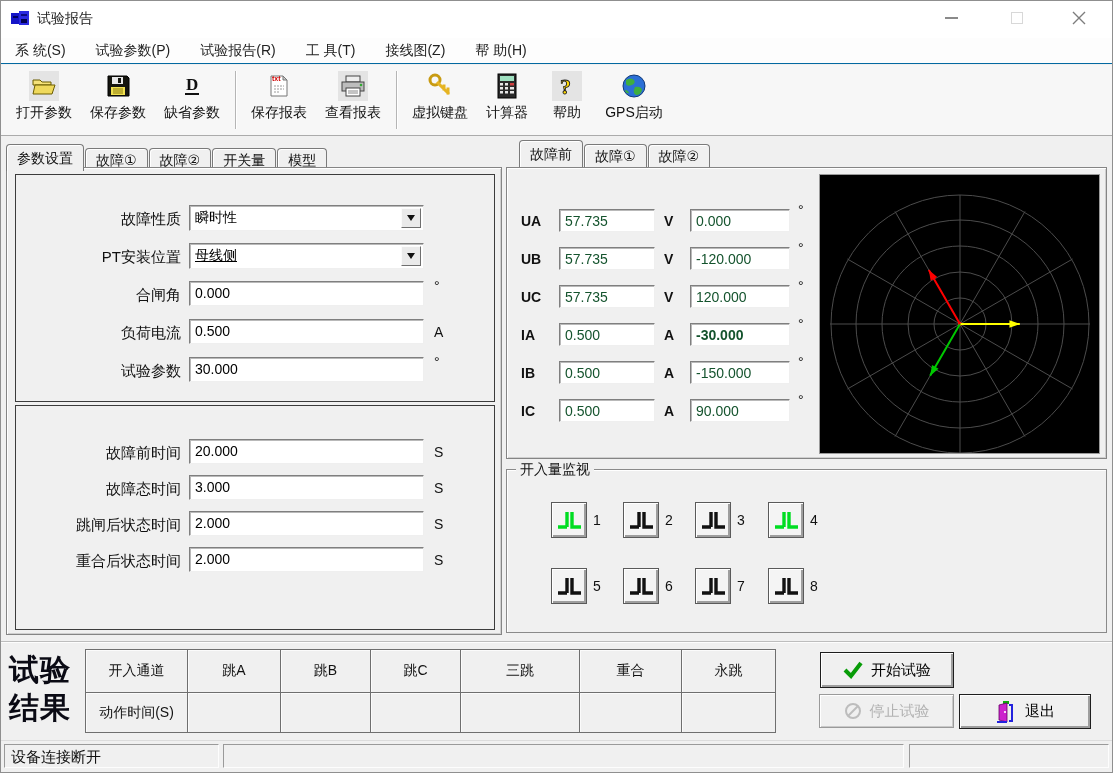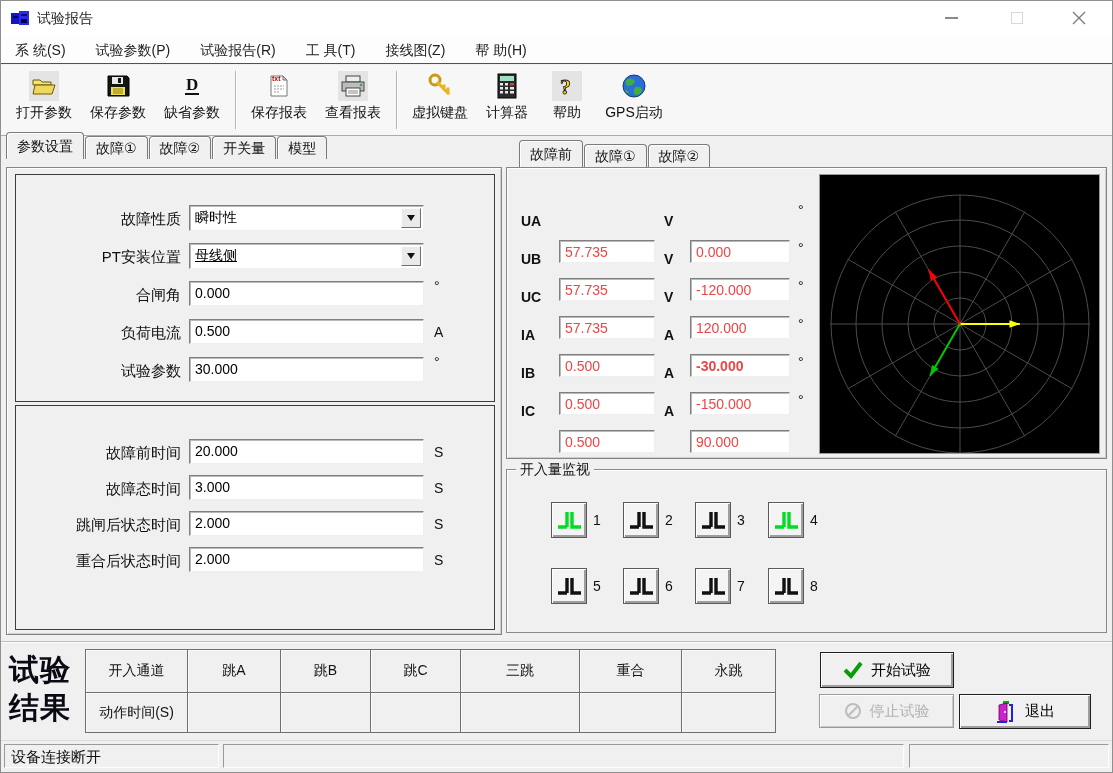--- a/index.html
+++ b/index.html
@@ -39,21 +39,21 @@
   
   .page { position:absolute; background:#f0f0f0; border:1px solid #858585;
     box-shadow:inset 1px 1px 0 #fff, inset -1px -1px 0 #cfcfcf; }
   .innerbox { position:absolute; border:1px solid #3c3c3c; background:#f0f0f0; }
   .groupbox { position:absolute; border:1px solid #8a8a8a; box-shadow:inset 1px 1px 0 #fff; background:#f0f0f0; }
   .legend { position:absolute; top:-9px; left:9px; background:#f0f0f0; padding:0 4px; font-size:14px; color:#111; }
   
   .flabel { position:absolute; width:160px; right-margin:0; text-align:right; font-size:15px; color:#111; }
   .sunken { background:#fff; border:1px solid; border-color:#7f7f7f #efefef #efefef #7f7f7f;
     box-shadow:inset 1px 1px 0 #b9b9b9; font-size:14px; color:#000; padding:3px 4px 0 5px; }
-  .sunken.ro { color:#ef4444;margin-top:31px; }
+  .sunken.ro { color:#14532d; }
   .combo-arrow { position:absolute; right:2px; top:2px; bottom:2px; width:20px; background:#eaeaea;
     border:1px solid; border-color:#fbfbfb #6f6f6f #6f6f6f #fbfbfb; display:flex; align-items:center; justify-content:center; }
   .tri-down { width:0; height:0; border-left:4px solid transparent; border-right:4px solid transparent; border-top:6px solid #111; }
   .unit { position:absolute; font-size:14px; color:#111; }
   
   .sw-btn { position:absolute; width:36px; height:36px; background:#f4f4f4; border:1px solid #5a5a5a;
     box-shadow:inset 1px 1px 0 #fff, inset -2px -2px 0 #9e9e9e; display:flex; align-items:center; justify-content:center; }
   .sw-btn svg { stroke:#111; }
   .sw-btn.on svg { stroke:#00dd22; }
   .sw-num { position:absolute; font-size:14px; color:#111; }
@@ -215,21 +215,21 @@
           <circle cx="13" cy="13" r="11" fill="#2b6fd6" stroke="#123a77"></circle>
           <path d="M5,7 q5,-3 8,0 q2,3 -2,5 q-5,2 -6,-1 z" fill="#3fae3f"></path>
           <path d="M14,14 q6,-1 7,3 q-1,5 -6,5 q-4,-2 -1,-8 z" fill="#3fae3f"></path>
           <path d="M4,17 q3,0 4,3 q-3,1 -4,-3 z" fill="#3fae3f"></path>
         </svg>
       </div>
       <span class="tb-label">GPS启动</span>
     </div>
   </div>
 
-  <div class="tabstrip" style="left:5px; top:132px;">
+  <div class="tabstrip" style="left:5px; top:144px;">
     <div class="tab active">参数设置</div>
     <div class="tab">故障①</div>
     <div class="tab">故障②</div>
     <div class="tab">开关量</div>
     <div class="tab">模型</div>
   </div>
 
   <div class="page" style="left:5px; top:166px; width:496px; height:468px;">
     <div class="innerbox" style="left:8px; top:6px; width:480px; height:228px;">
 

